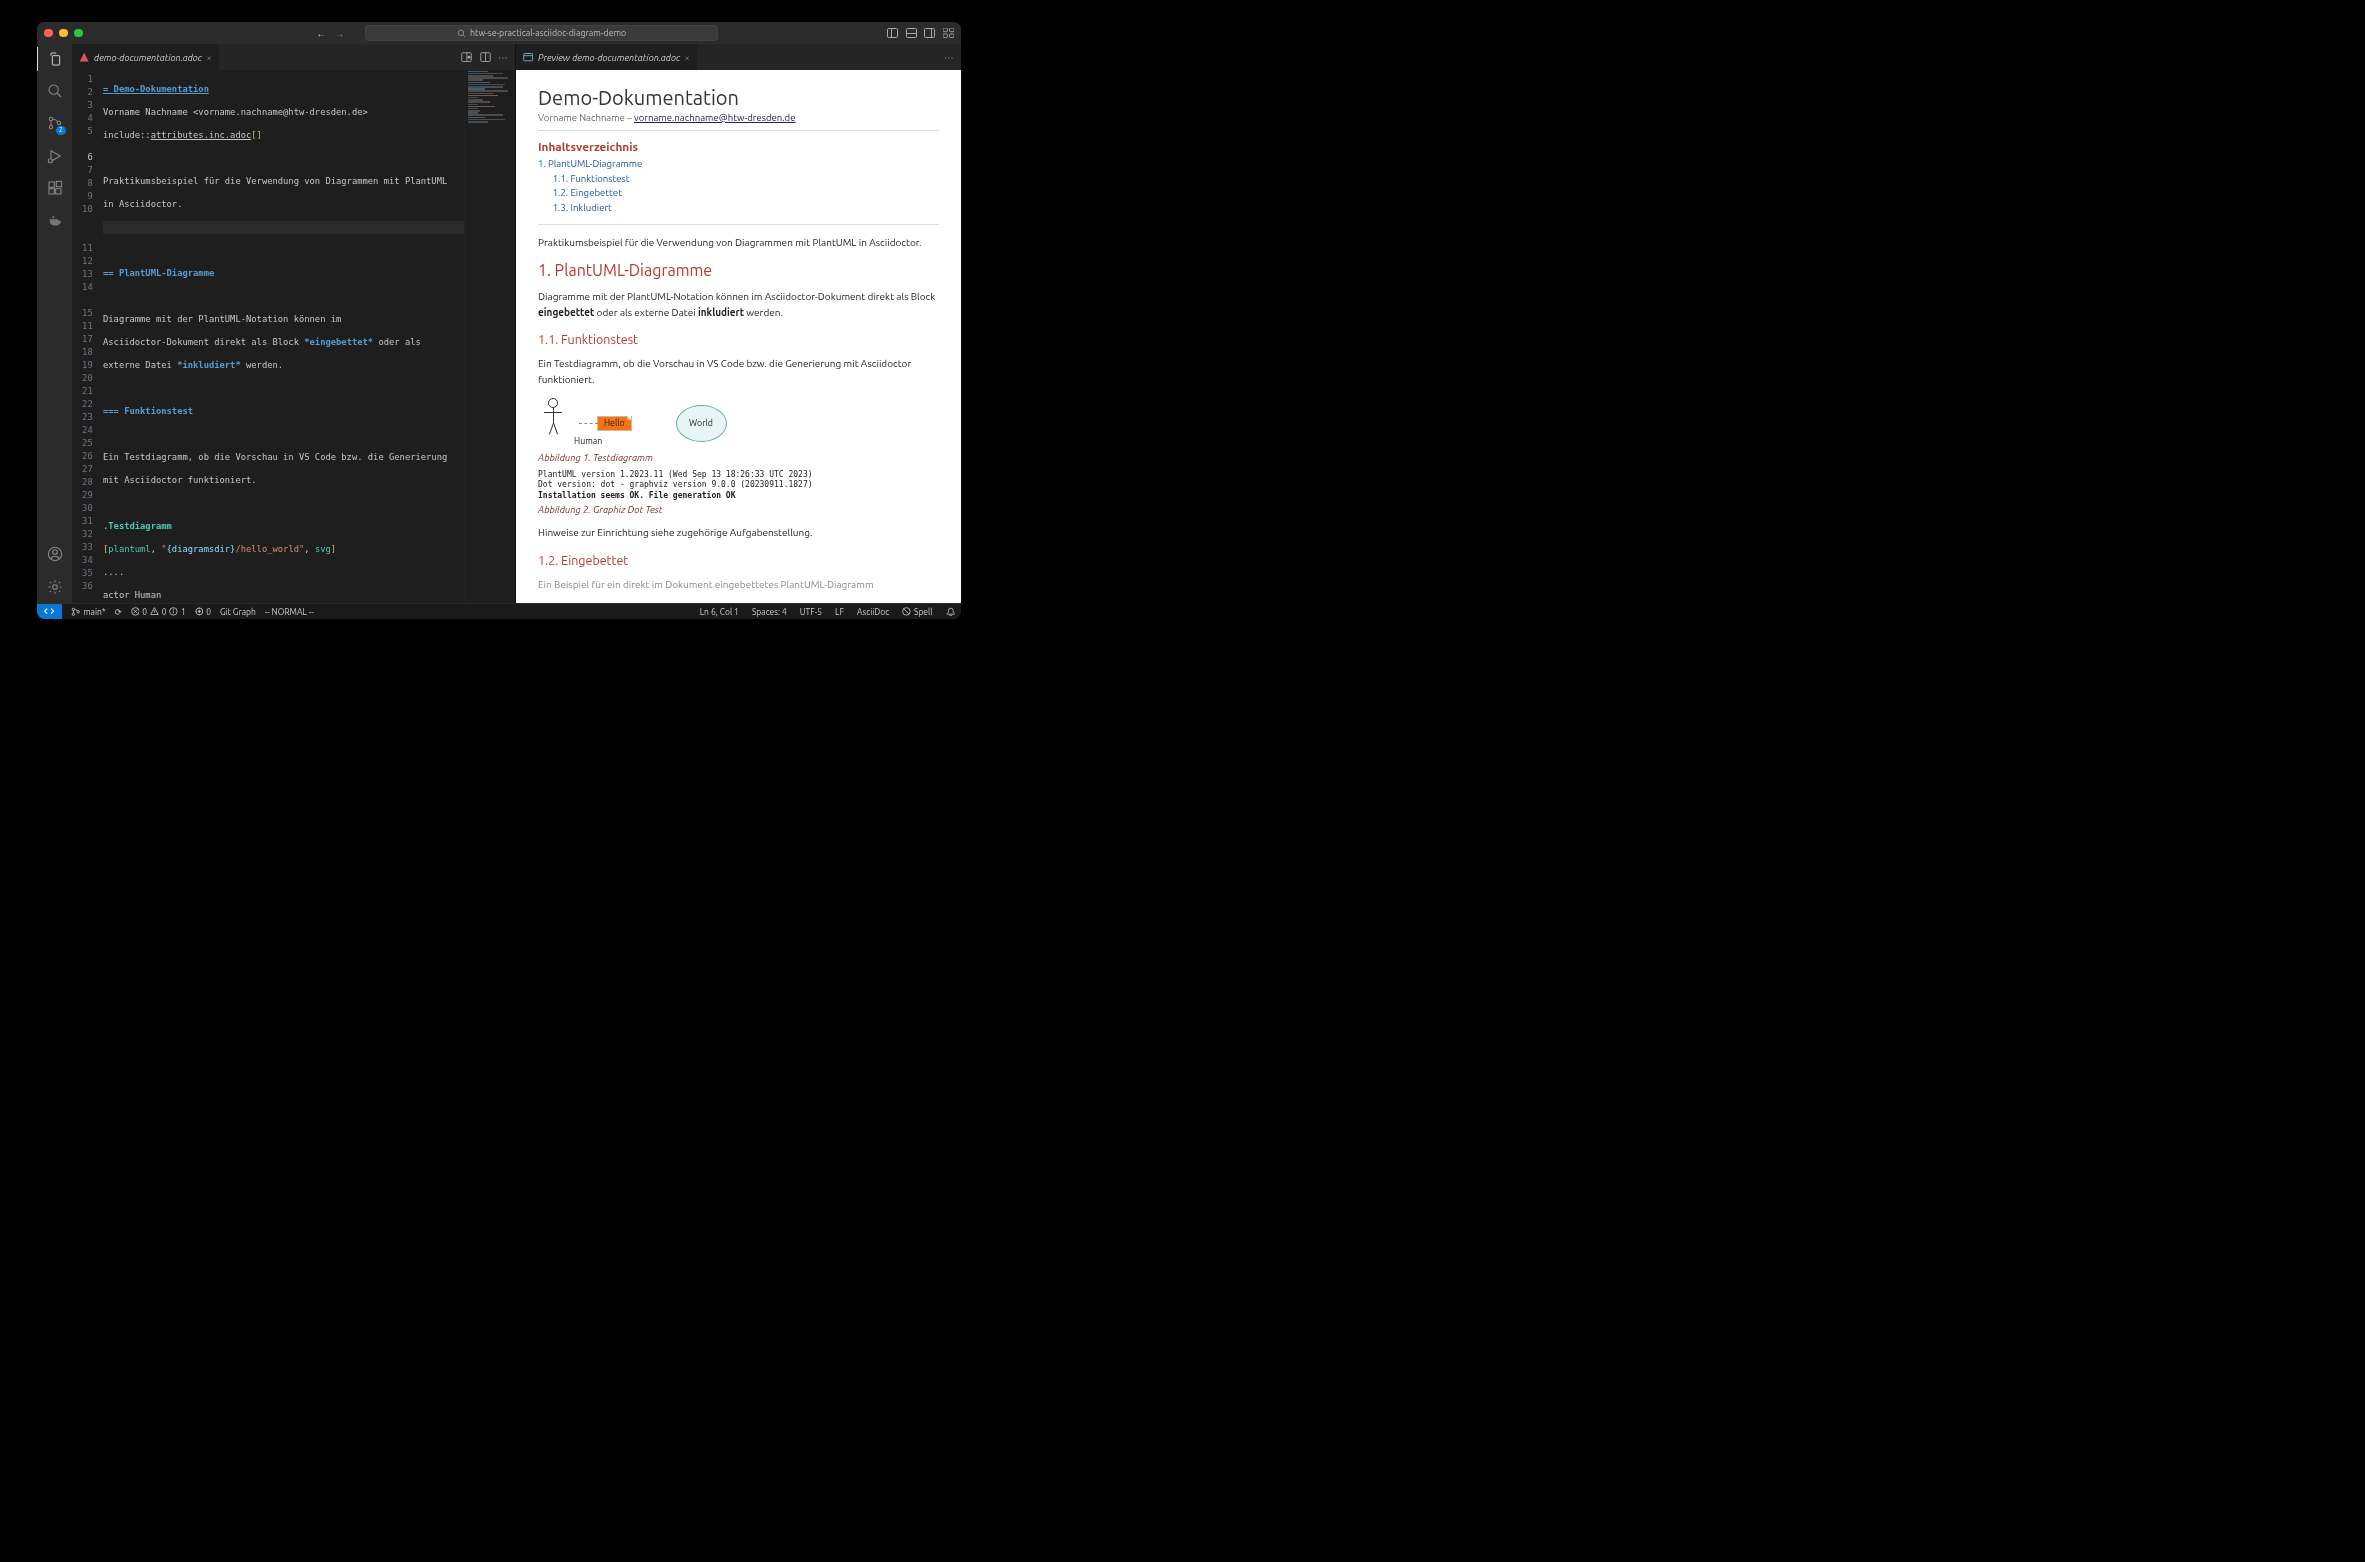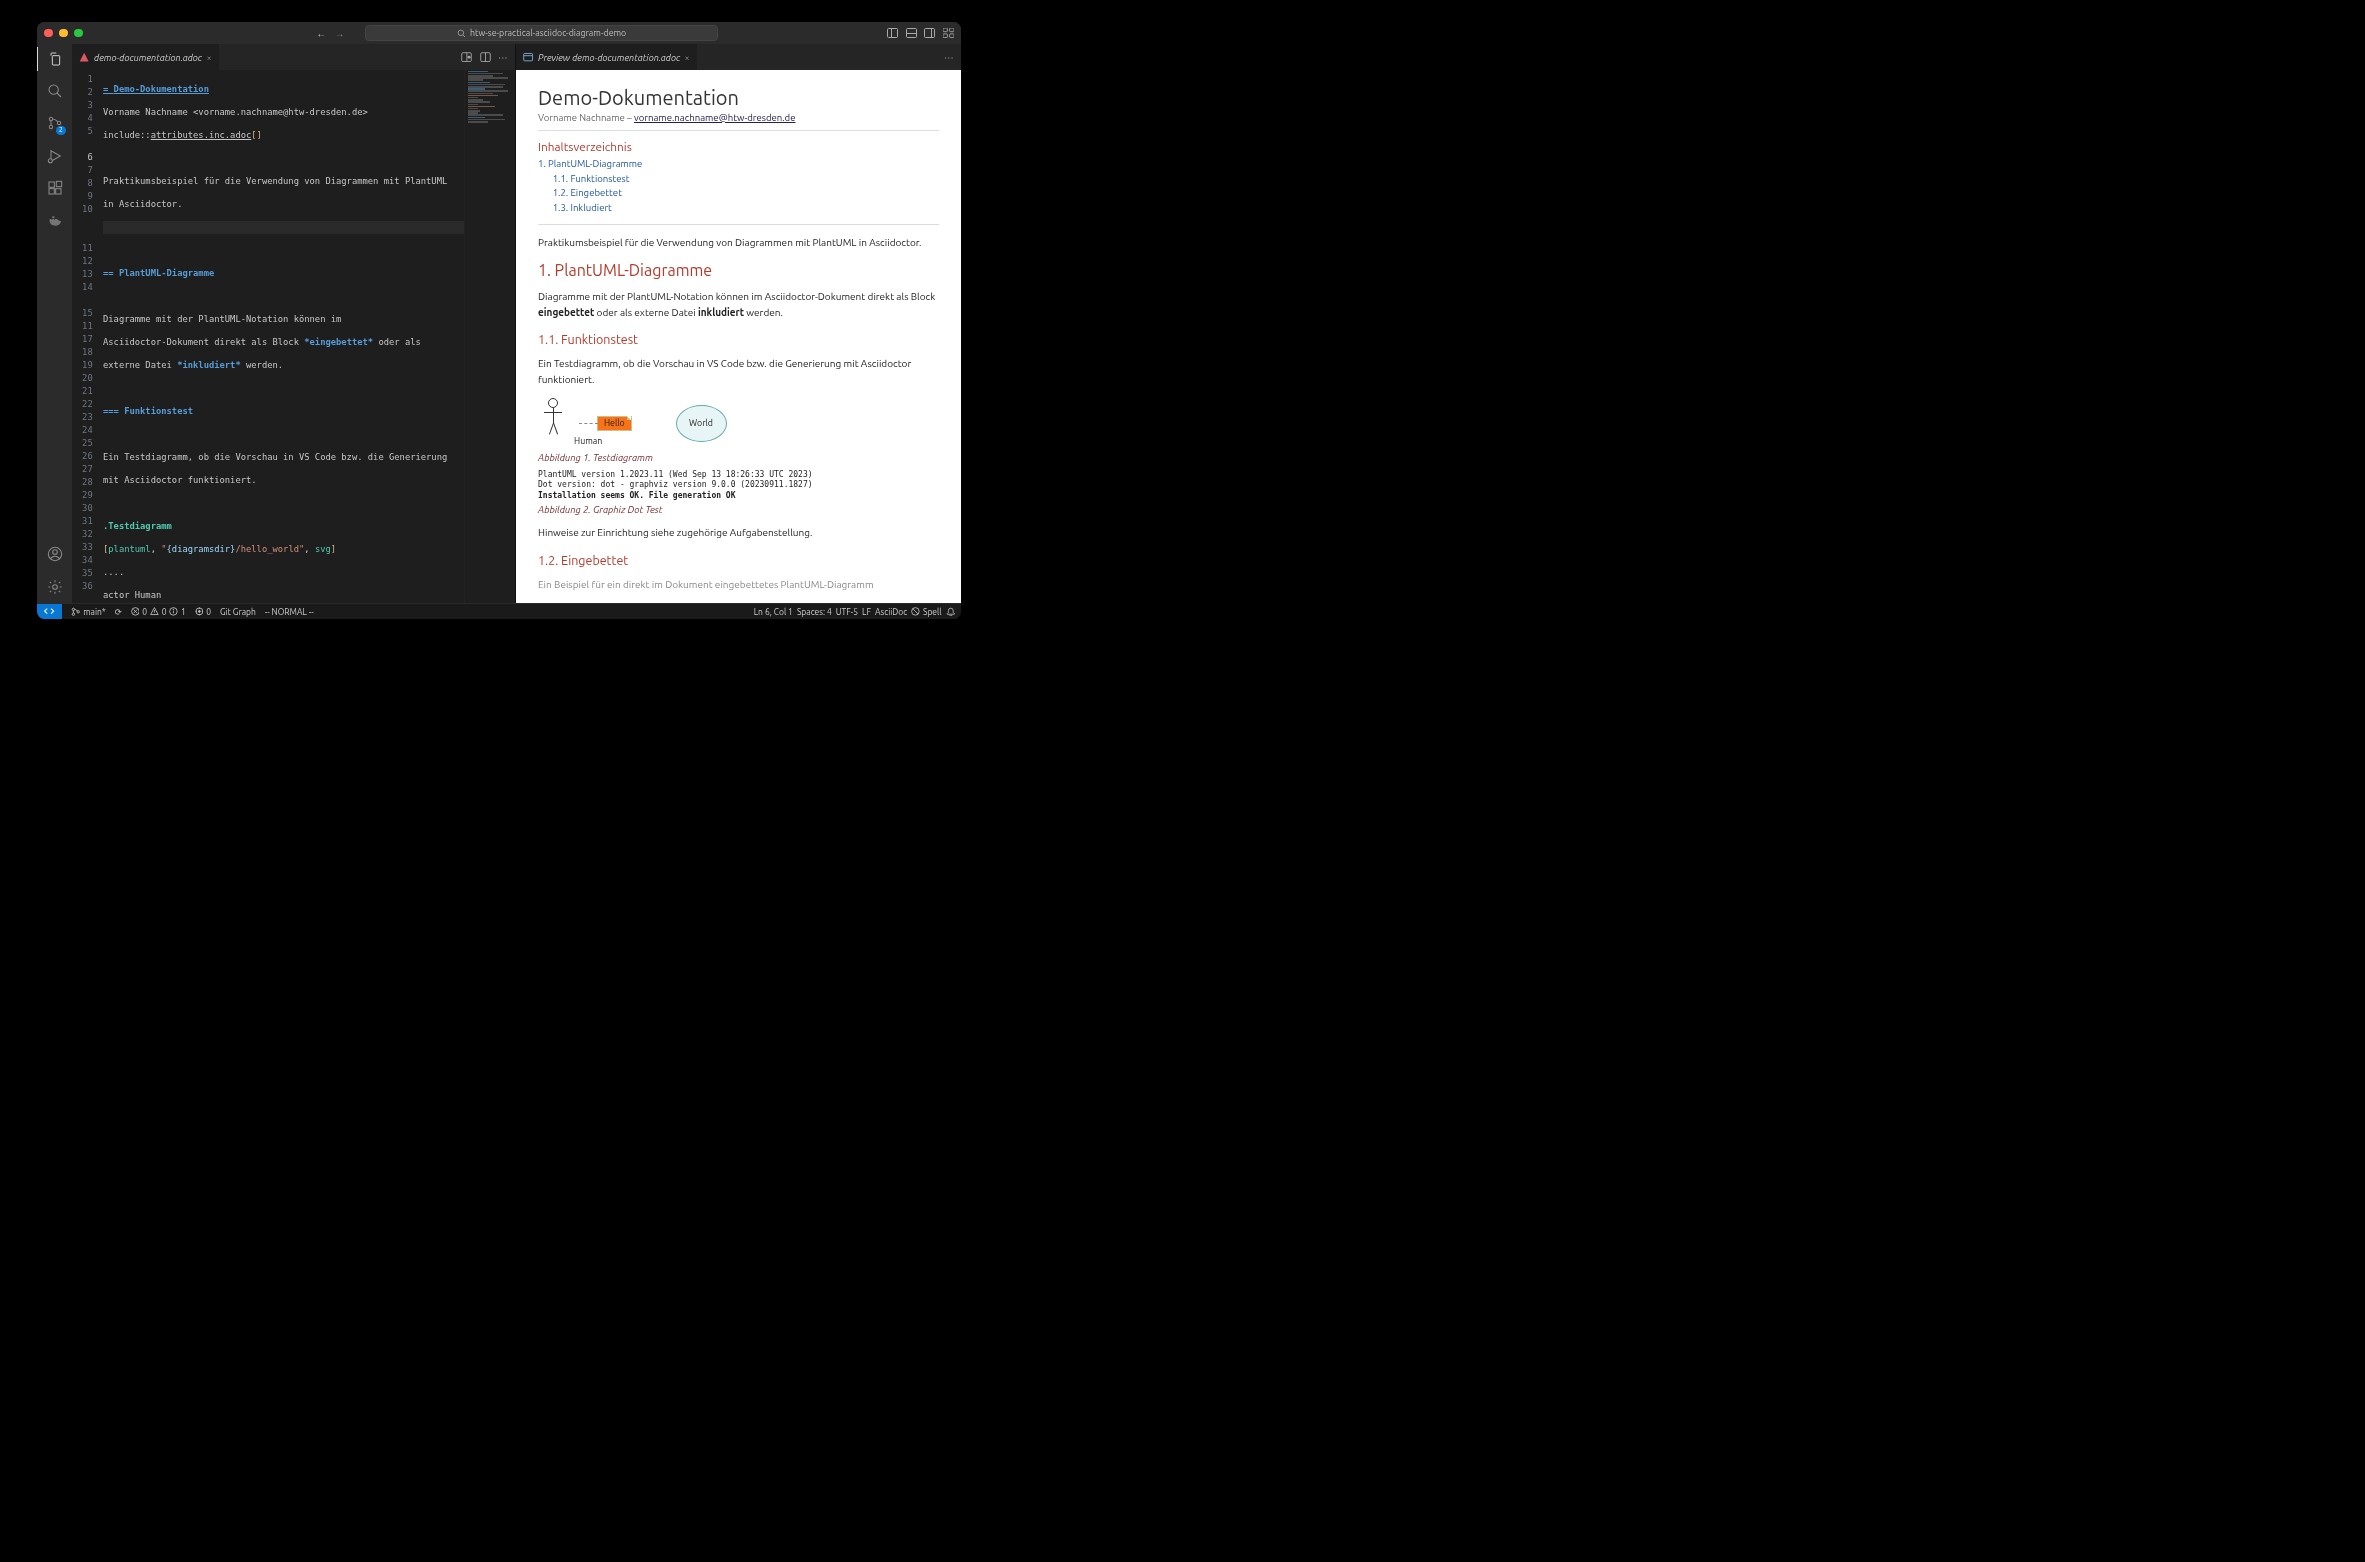--- a/index.html
+++ b/index.html
@@ -215,21 +215,21 @@
     font-size: 9.6px;
     padding-bottom: 7.4px;
     border-bottom: 0.7px solid #ddd;
   }
   .preview-content .author a { color: #225; text-decoration: underline; margin-top: 36px; }
   .toc-title {
     color: #b63a2b;
     font-size: 11.8px;
     margin-top: 8.8px;
     margin-bottom: 4.4px;
-    font-weight: 400;
+    font-weight: 700;
   }
   .toc { border-bottom: 0.7px solid #ddd; padding-bottom: 8.8px; }
   .toc a { color: #2156a5; display: block; text-decoration: none; font-size: 9.6px; line-height: 1.5; }
   .toc .ind { padding-left: 14.7px; }
   .preview-content .para { margin: 10.3px 0; line-height: 1.55; color: #222; }
   .preview-content h2.sec {
     color: #b63a2b;
     font-size: 16px;
     font-weight: 400;
     margin: 10.3px 0 5.9px 0;
@@ -317,21 +317,21 @@
     background: #0978d4;
     height: 16px;
     width: 25px;
     margin-left: -5.9px;
     display: flex;
     align-items: center;
     justify-content: center;
     color: #fff;
   }
   .statusbar .group { display:flex; align-items:center; gap:2.9px;}
-  .statusbar .right { margin-left: auto; display:flex; gap:4px; align-items:flex-start; }
+  .statusbar .right { margin-left: auto; display:flex; gap:13px; align-items:flex-start; }
   svg { display: block; }
 </style>
 </head>
 <body>
 
 <div class="window">
 
   <div class="titlebar">
     <div class="traffic">
       <span class="tl-close"></span>

